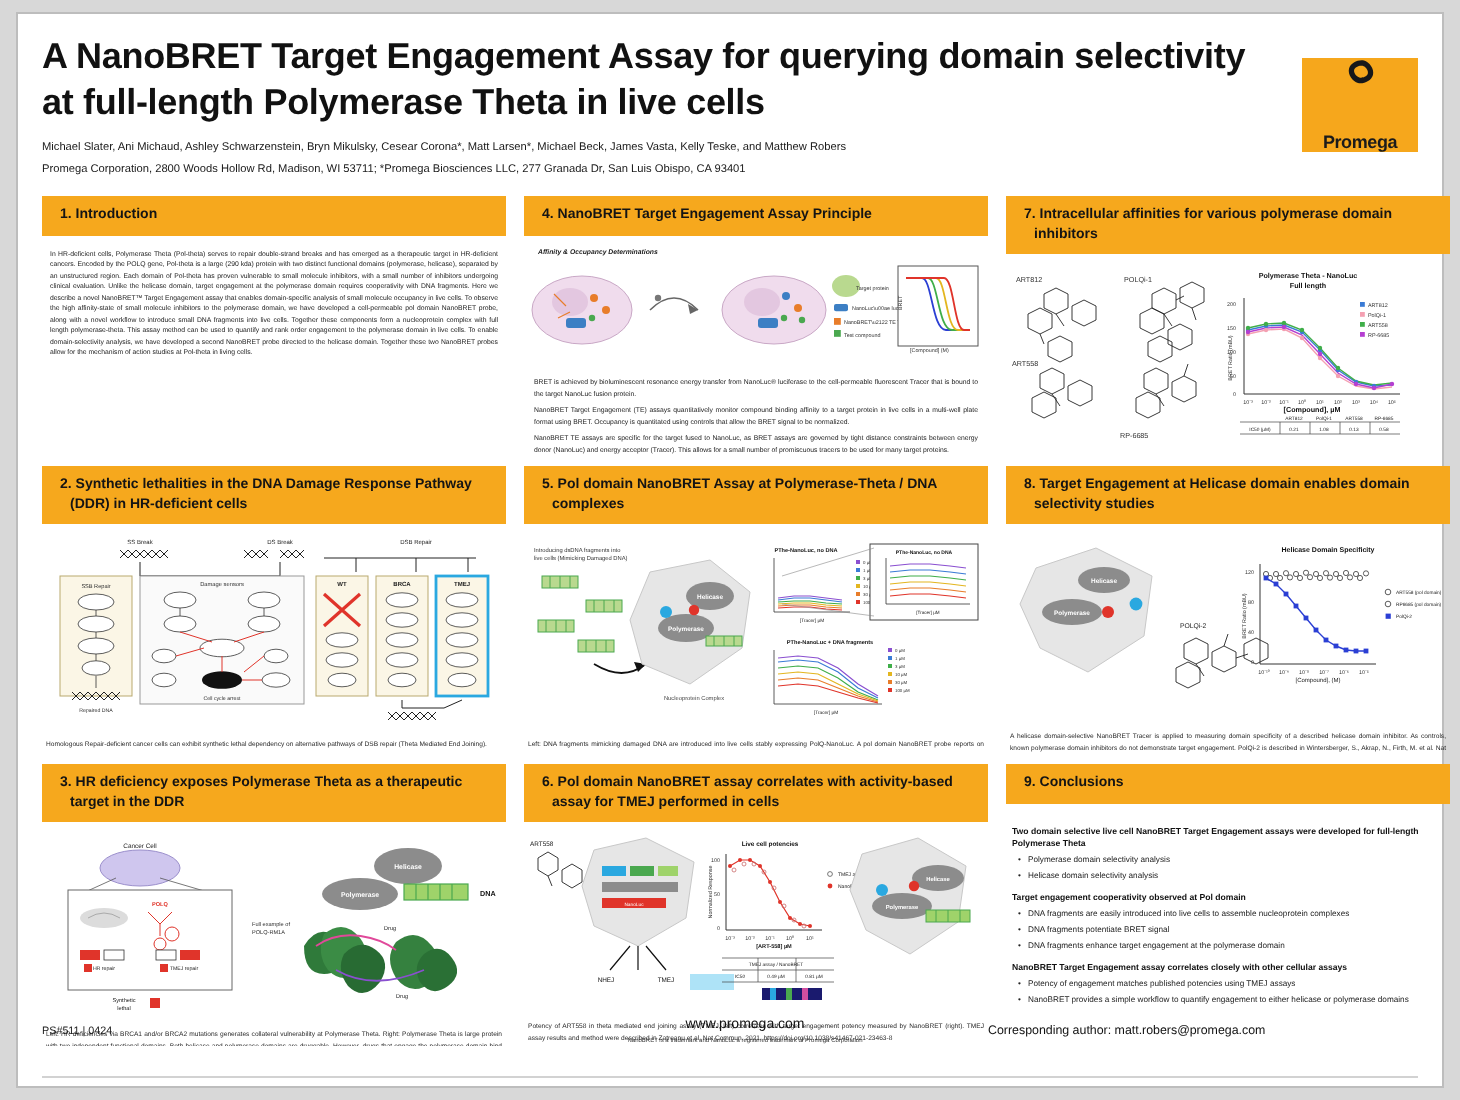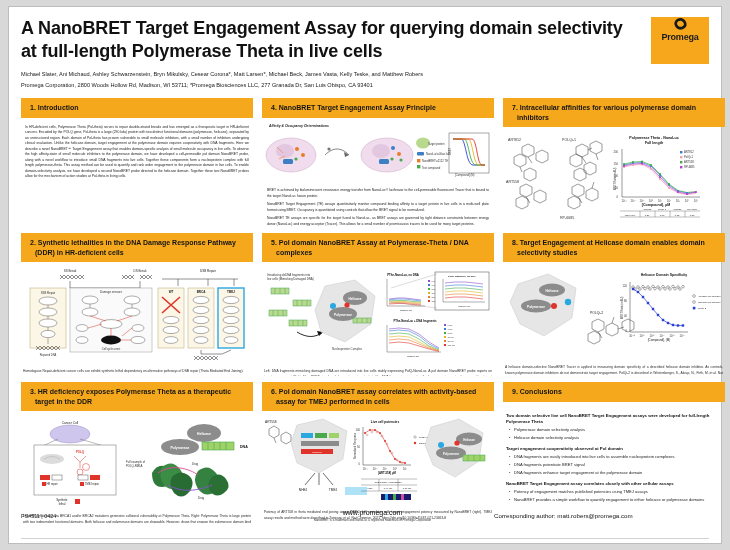--- a/index.html
+++ b/index.html
@@ -20,22 +20,22 @@
   .header-left{width:612px;}
   .title{
     font-size:18px;font-weight:bold;line-height:1.28;color:#111;
     letter-spacing:-0.15px;margin:0 0 7px 0;
   }
   .authors{font-size:5.6px;color:#1a1a1a;line-height:1.55;margin-bottom:2px;}
   .affil{font-size:5.6px;color:#1a1a1a;line-height:1.55;}
 
   .logo{
     width:58px;height:47px;background:#f6a71c;
-    display:flex;flex-direction:column;align-items:center;justify-content:flex-start;
-    flex:0 0 auto;margin-top:0;
+    display:flex;flex-direction:column;align-items:center;justify-content:space-between;
+    flex:0 0 auto;margin-top:12px;
   }
   .logo svg{display:block;margin-bottom:1px;}
   .logo-word{font-size:9px;font-weight:bold;color:#1b1b1b;letter-spacing:-0.2px;}
 
   
   .grid{
     margin-top:9px;
     display:grid;
     grid-template-columns:232px 232px 222px;
     grid-template-rows:129px 143px 141px;

